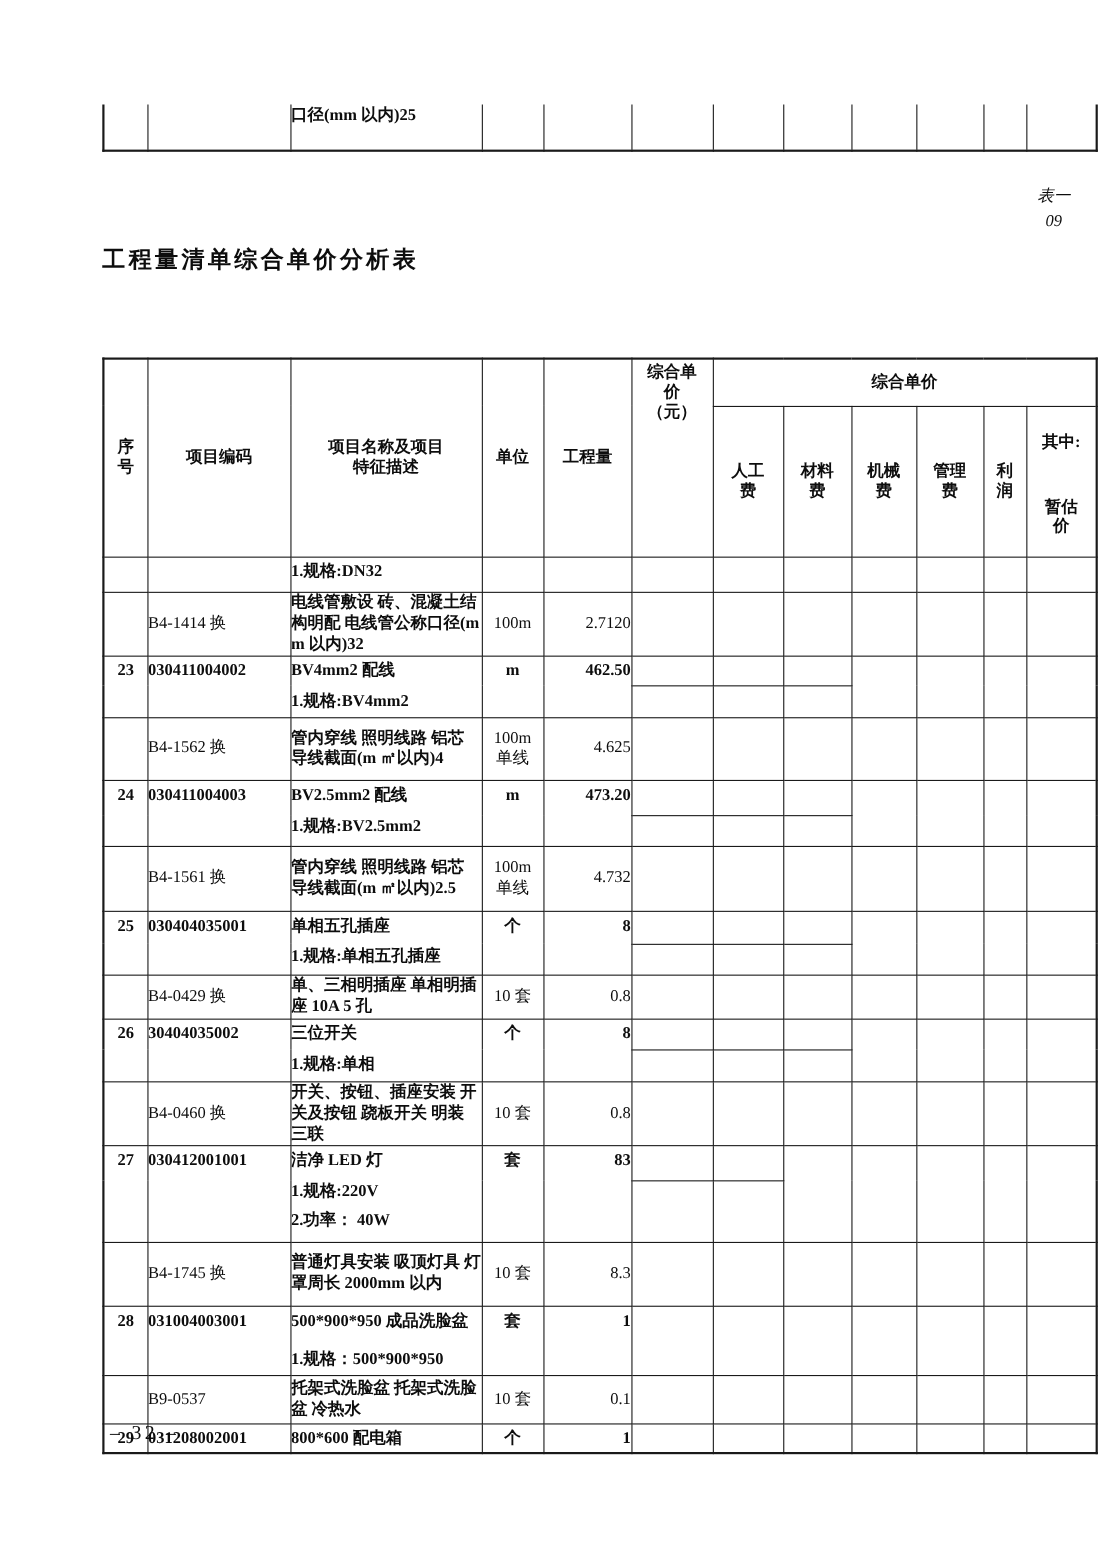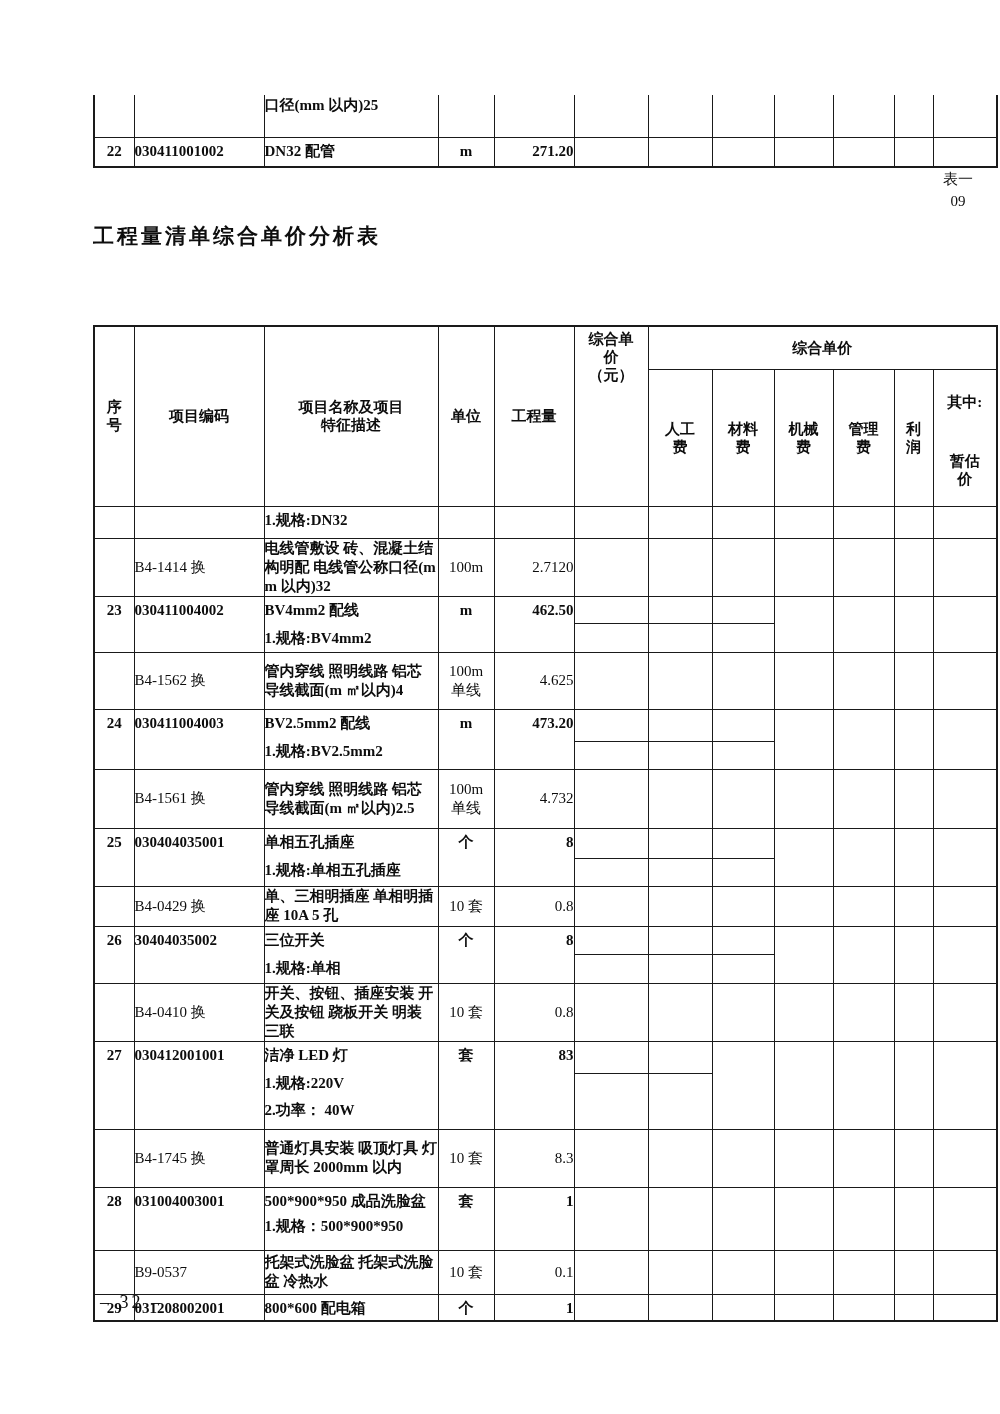--- a/index.html
+++ b/index.html
@@ -25,21 +25,21 @@
   .spec{margin-top:9px;}
   .spec2{margin-top:8px;}
   
   tr.hd>td{font-weight:bold;text-align:center;white-space:pre-line;line-height:18px;}
   td.h-name{line-height:44px;}
   td.h-up{vertical-align:top;padding-top:3px;line-height:21px;}
   td.h-among{vertical-align:top;padding-top:5px;line-height:21px;}
   .gap{margin-top:23px;white-space:pre-line;}
   
   .form-tag{position:absolute;left:928px;top:168px;width:60px;text-align:center;
-            font-size:15px;line-height:22px;}
+            font-size:15px;line-height:22px;font-style:italic;}
   .doc-title{position:absolute;left:93px;top:222px;width:903px;
              font-size:21px;font-weight:bold;letter-spacing:3px;}
   .meta{position:absolute;left:93px;top:294px;width:894px;display:flex;
         justify-content:space-between;font-size:16px;font-weight:bold;}
   .meta .proj{padding-left:11px;}
   .footer-num{position:absolute;left:100px;top:1292px;font-size:18px;letter-spacing:3px;}
 </style>
 </head>
 <body>
 
@@ -68,34 +68,20 @@
       <td class="c-unit nt"></td>
       <td class="c-qty nt"></td>
       <td class="nt"></td>
           <td class="nt"></td>
       <td class="nt"></td>
           <td class="nt"></td>
       <td class="nt"></td>
           <td class="nt"></td>
       <td class="nt"></td>
     </tr>
-    <tr class="toprow" style="height:30px">
-      <td class="c-seq">22</td>
-      <td class="c-code">030411001002</td>
-      <td class="c-name">DN32 配管</td>
-      <td class="c-unit">m</td>
-      <td class="c-qty">271.20</td>
-      <td></td>
-          <td></td>
-      <td></td>
-          <td></td>
-      <td></td>
-          <td></td>
-      <td></td>
-    </tr>
   </tbody>
     </table>
 
   <div class="form-tag">
     <div>表一</div>
     <div>09</div>
   </div>
 
   <div class="doc-title">工程量清单综合单价分析表</div>
 
@@ -312,21 +298,21 @@
           <td rowspan="2"></td>
     </tr>
     <tr style="height:29px">
       <td></td>
           <td></td>
       <td></td>
     </tr>
 
     <tr class="sub" style="height:58px">
       <td></td>
-      <td class="c-code">B4-0410 换</td>
+      <td class="c-code">B4-0460 换</td>
       <td class="c-name">开关、按钮、插座安装 开关及按钮 跷板开关 明装 三联</td>
       <td class="c-unit">10 套</td>
       <td class="c-qty">0.8</td>
       <td></td>
           <td></td>
       <td></td>
           <td></td>
       <td></td>
           <td></td>
       <td></td>
@@ -368,21 +354,21 @@
       <td></td>
           <td></td>
       <td></td>
     </tr>
 
     <tr class="item" style="height:63px">
       <td class="c-seq">28</td>
       <td class="c-code">031004003001</td>
       <td class="c-name">
         <div>500*900*950 成品洗脸盆</div>
-        <div class="spec" style="margin-top:6px">1.规格：500*900*950</div>
+        <div class="spec" style="margin-top:16px">1.规格：500*900*950</div>
       </td>
       <td class="c-unit">套</td>
       <td class="c-qty">1</td>
       <td></td>
           <td></td>
       <td></td>
           <td></td>
       <td></td>
           <td></td>
       <td></td>

